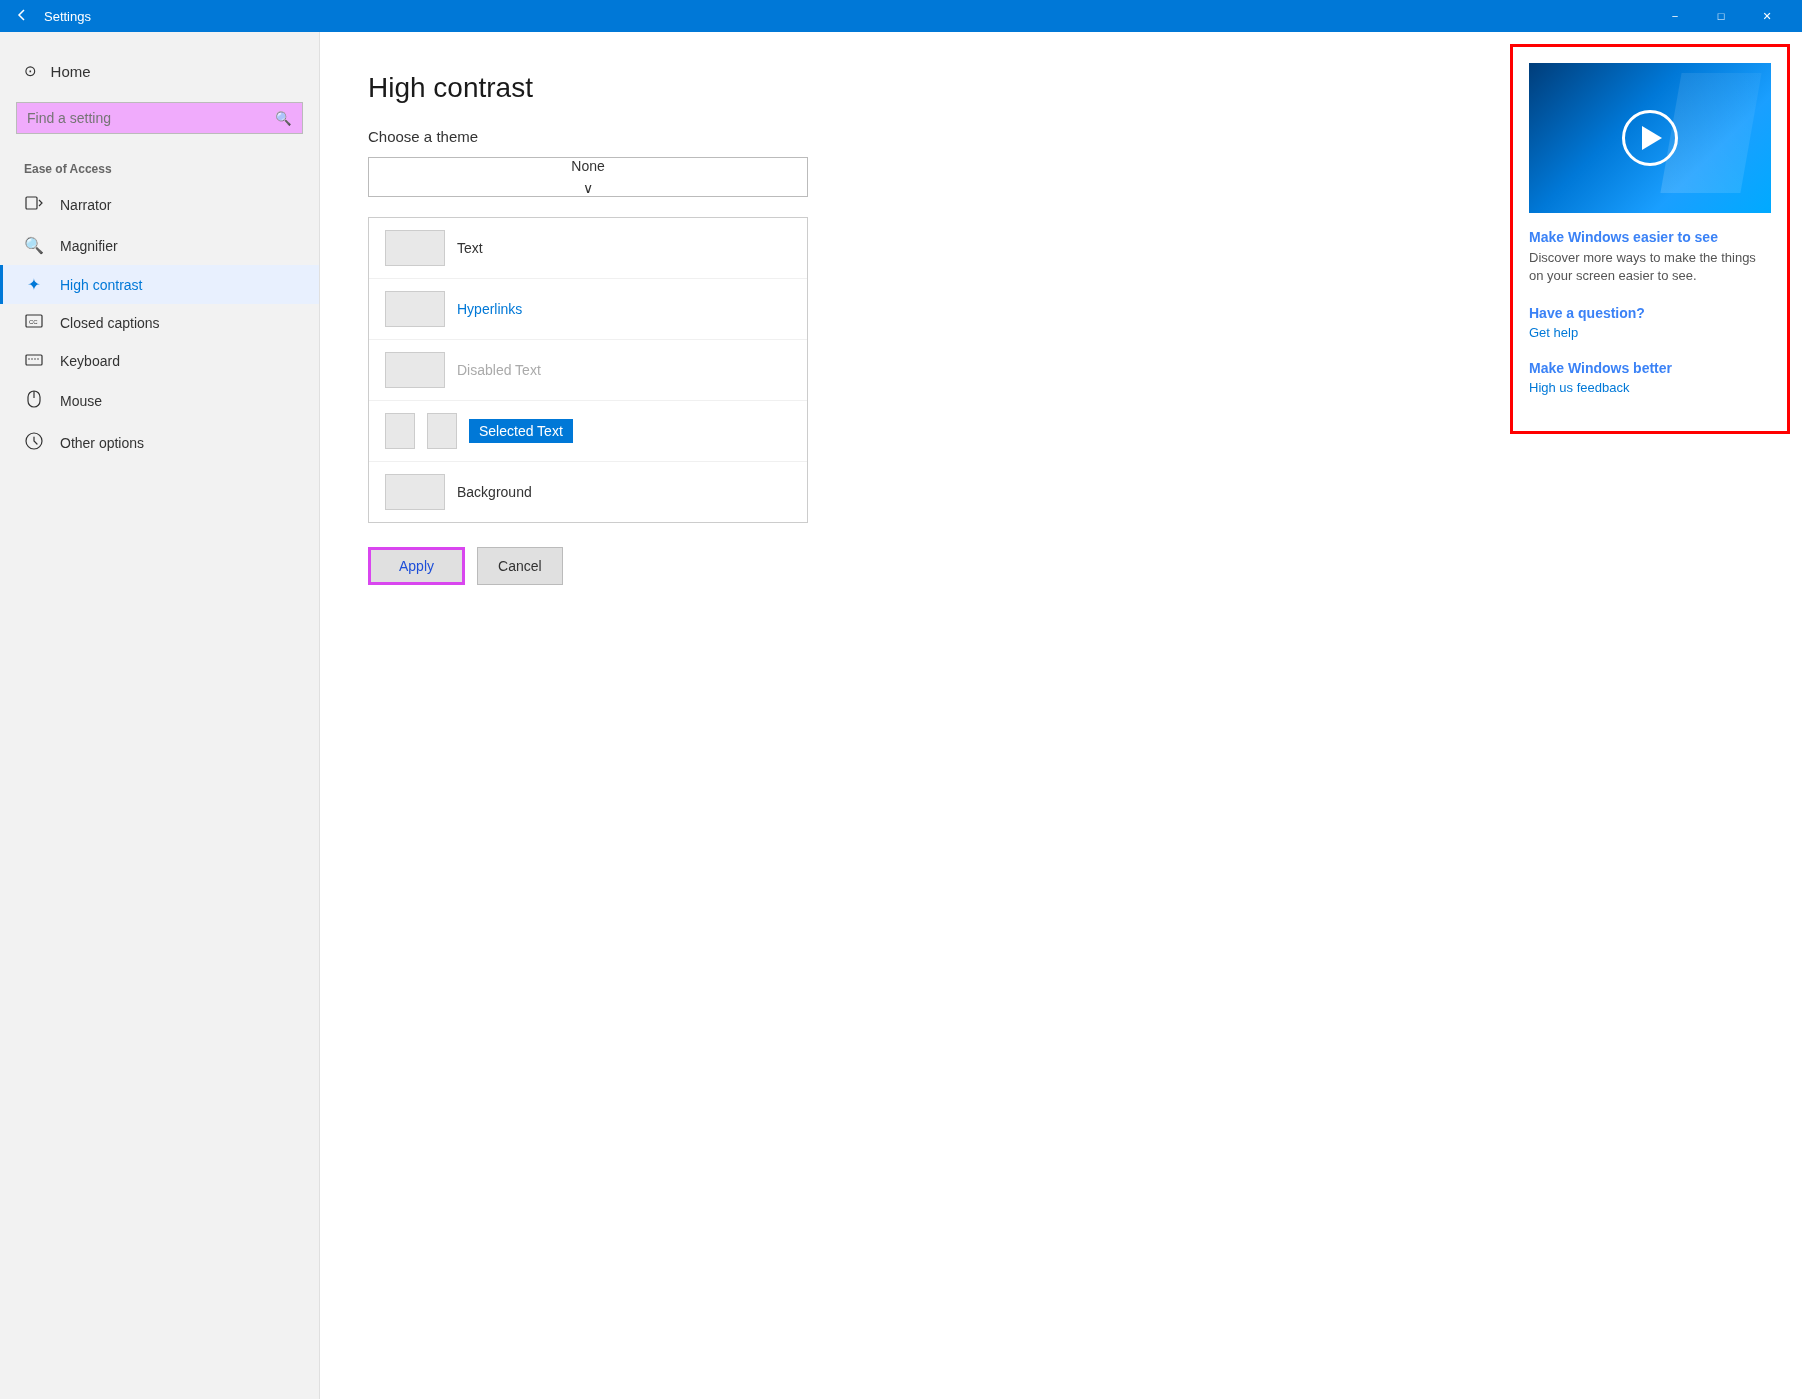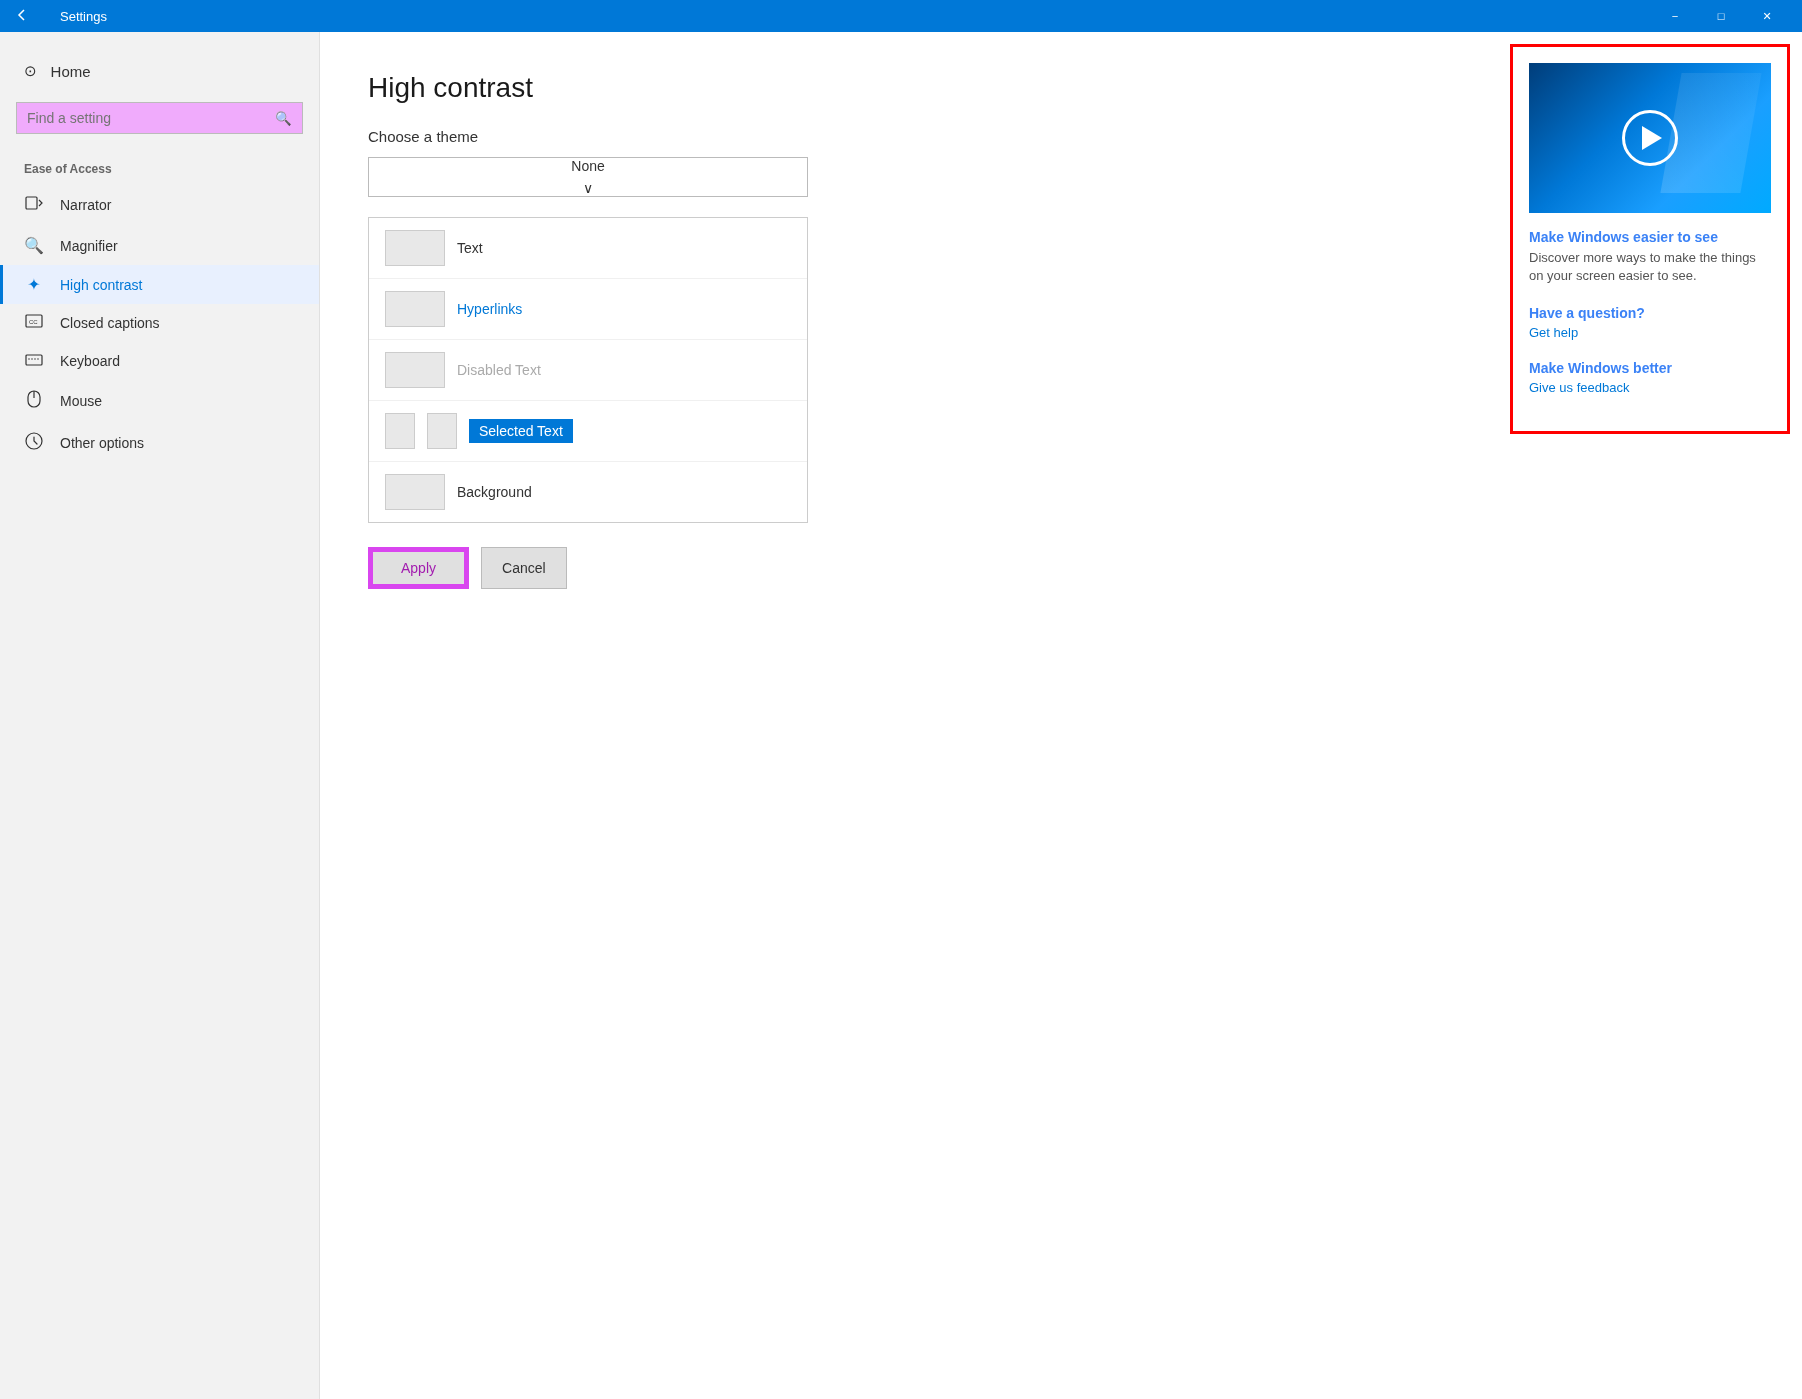--- a/index.html
+++ b/index.html
@@ -7,21 +7,21 @@
 
     
     .titlebar {
       height: 32px;
       background: #0078d7;
       display: flex;
       align-items: center;
       padding: 0 12px;
       justify-content: space-between;
     }
-    .titlebar-left { display: flex; align-items: center; gap: 28px; }
+    .titlebar-left { display: flex; align-items: center; gap: 12px; }
     .titlebar-back {
       color: white;
       font-size: 14px;
       cursor: pointer;
       background: none;
       border: none;
       color: white;
       padding: 0 4px;
     }
     .titlebar-title { color: white; font-size: 13px; }
@@ -193,24 +193,24 @@
       font-size: 14px;
       color: #333;
       display: inline-block;
     }
 
     
     .action-buttons { display: flex; gap: 12px; margin-top: 8px; }
     .btn-apply {
       padding: 8px 28px;
       background: #e0e0e0;
-      border: 5px solid #d946ef;
-      font-size: 14px;
-      cursor: pointer;
-      color: #a21caf;
+      border: 3px solid #d946ef;
+      font-size: 14px;
+      cursor: pointer;
+      color: #1d4ed8;
     }
     .btn-cancel {
       padding: 8px 20px;
       background: #e0e0e0;
       border: 1px solid #bbb;
       font-size: 14px;
       cursor: pointer;
       color: #333;
     }
 
@@ -417,17 +417,17 @@
       <div class="right-panel-sub">Discover more ways to make the things on your screen easier to see.</div>
     </div>
 
     <div class="right-panel-section">
       <div class="right-panel-heading">Have a question?</div>
       <a class="right-panel-link">Get help</a>
     </div>
 
     <div class="right-panel-section">
       <div class="right-panel-heading">Make Windows better</div>
-      <a class="right-panel-link">Give us feedback</a>
+      <a class="right-panel-link">High us feedback</a>
     </div>
   </aside>
 
 </div>
 
 </body></html>

